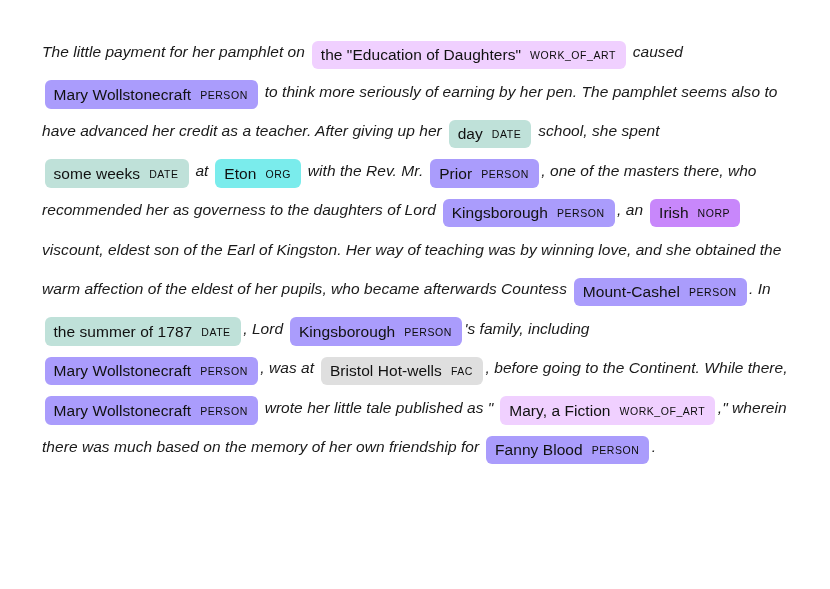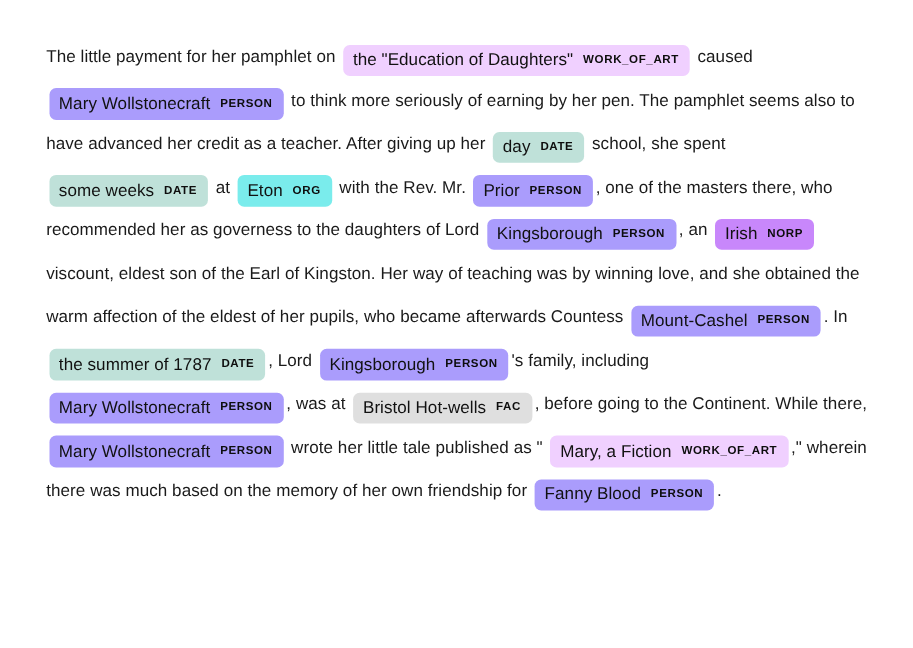--- a/index.html
+++ b/index.html
@@ -17,38 +17,39 @@
     box-sizing: border-box;
     padding: 32px 40px 16px 42px;
     line-height: 2.55;
     font-size: 15.5px;
     color: #1a1a1a;
     direction: ltr;
     letter-spacing: 0.05px;
   }
   .tok {
     white-space: pre-wrap;
+    font-style: italic;
   }
   .ent {
     display: inline-block;
     line-height: 1;
     border-radius: 6px;
     padding: 6.5px 7px 6.5px 9px;
     margin: 0 2.5px;
     vertical-align: baseline;
     position: relative;
     top: 3px;
   }
   .ent .ent-text {
     font-size: 15.5px;
     color: #111111;
   }
   .ent .ent-label {
     font-size: 10.5px;
-    font-weight: bold;
+    font-weight: normal;
     line-height: 1;
     letter-spacing: 0.55px;
     text-transform: uppercase;
     vertical-align: middle;
     margin-left: 9px;
     margin-right: 3px;
     color: #0d0d0d;
     display: inline-block;
     position: relative;
     top: -0.5px;

